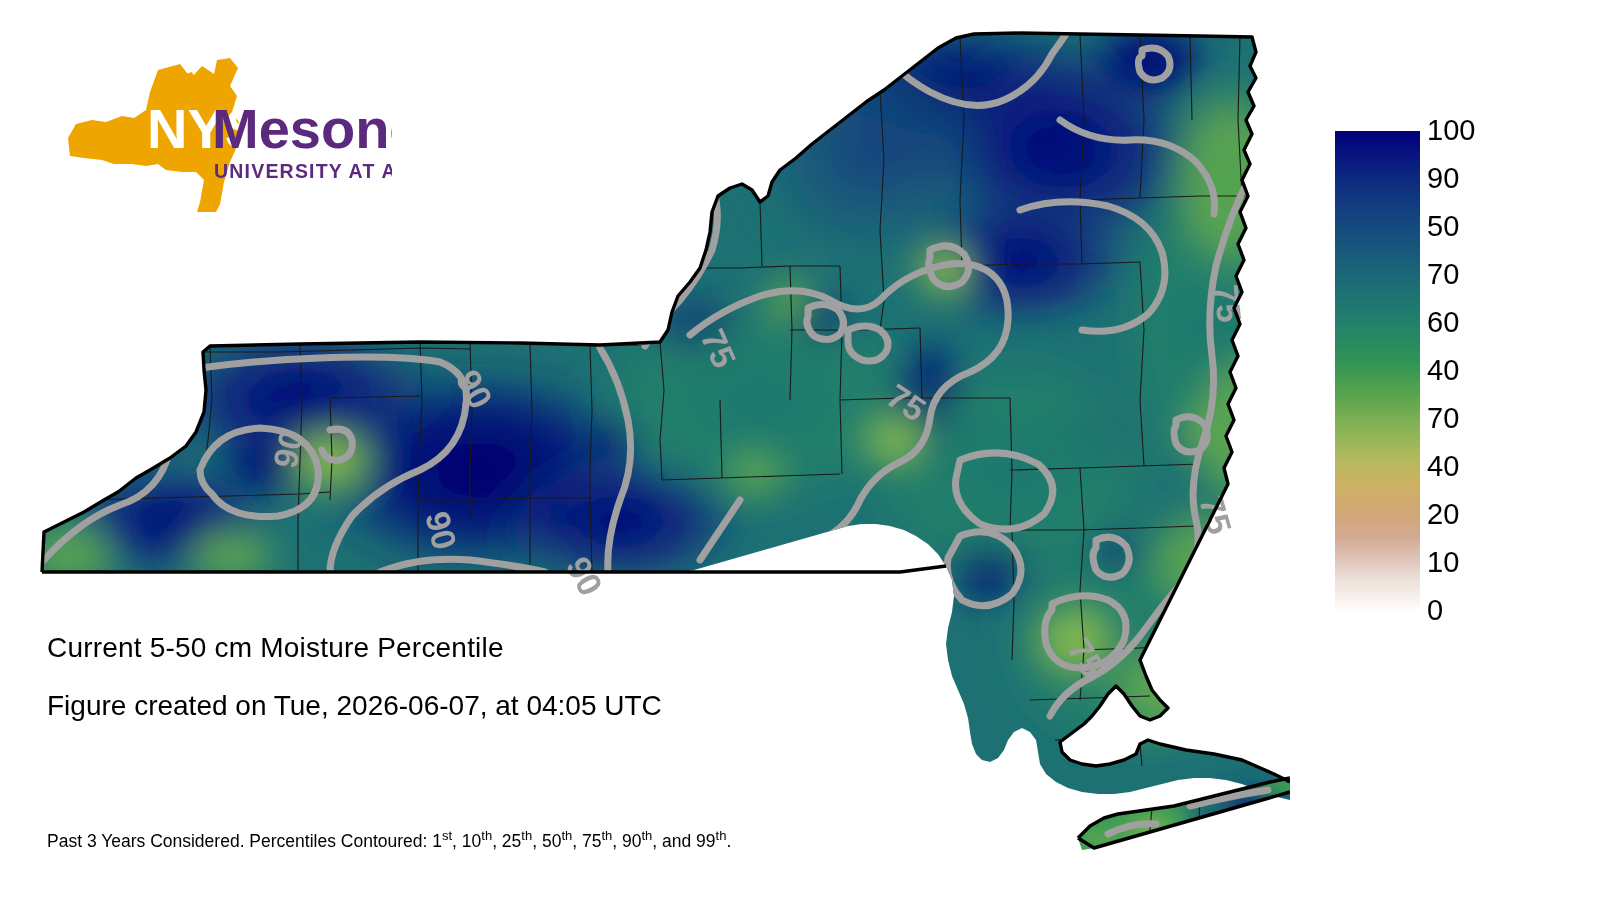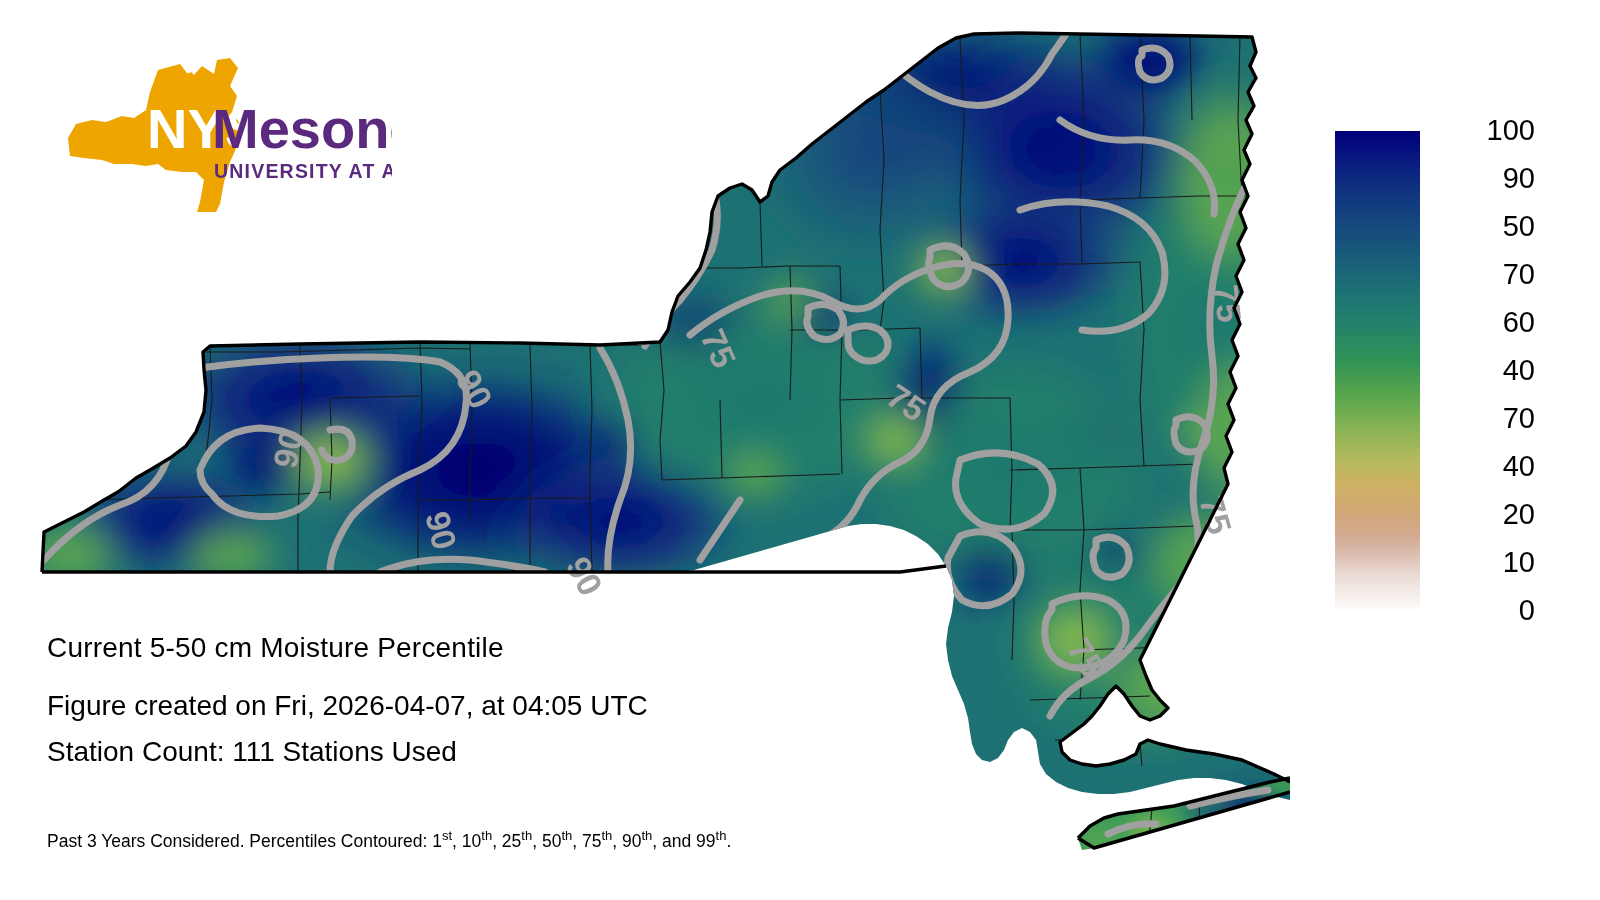--- a/index.html
+++ b/index.html
@@ -27,21 +27,21 @@
         #b6ba5e 69%,
         #cdb163 74%,
         #d2a676 80%,
         #d3aa93 85%,
         #ddc0b4 89%,
         #eadbd4 93%,
         #f5eeea 97%,
         #fdfbfa 100%);
   }
   #colorbar-ticks{position:absolute;left:92px;top:0px;width:148px;height:495px;}
-  .cb-tick{position:absolute;left:0;width:108px;text-align:right;
+  .cb-tick{position:absolute;left:0;width:108px;
            font-size:29px;line-height:29px;color:#000;}
 
   #caption-block{position:absolute;left:47px;top:625px;width:1000px;}
   #fig-title{font-size:28px;line-height:46px;letter-spacing:0.2px;white-space:nowrap;}
   .fig-sub{font-size:28px;line-height:46px;white-space:nowrap;}
   #fig-created{margin-top:12px;}
   #fig-footnote{position:absolute;left:47px;top:828px;font-size:17.5px;white-space:nowrap;}
   #fig-footnote sup{font-size:13px;vertical-align:super;}
 </style>
 </head>
@@ -344,19 +344,18 @@
     <div class="cb-tick" style="top:279px">70</div>
     <div class="cb-tick" style="top:327px">40</div>
     <div class="cb-tick" style="top:375px">20</div>
     <div class="cb-tick" style="top:423px">10</div>
     <div class="cb-tick" style="top:471px">0</div>
   </div>
 </div>
 
 <div id="caption-block">
   <div id="fig-title">Current 5-50 cm Moisture Percentile</div>
-  <div class="fig-sub" id="fig-created">Figure created on Fri, 2026-04-07, at 04:05 UTC</div>
-  <div class="fig-sub" id="fig-stations">Station Count: 111 Stations Used</div>
+  <div class="fig-sub" id="fig-created">Figure created on Tue, 2026-06-07, at 04:05 UTC</div>
 </div>
 
 <div id="fig-footnote">
   <span>Past 3 Years Considered. Percentiles Contoured: </span><span id="footnote-list">1<sup>st</sup>, 10<sup>th</sup>, 25<sup>th</sup>, 50<sup>th</sup>, 75<sup>th</sup>, 90<sup>th</sup>, and 99<sup>th</sup>.</span>
 </div>
 
 </body></html>

